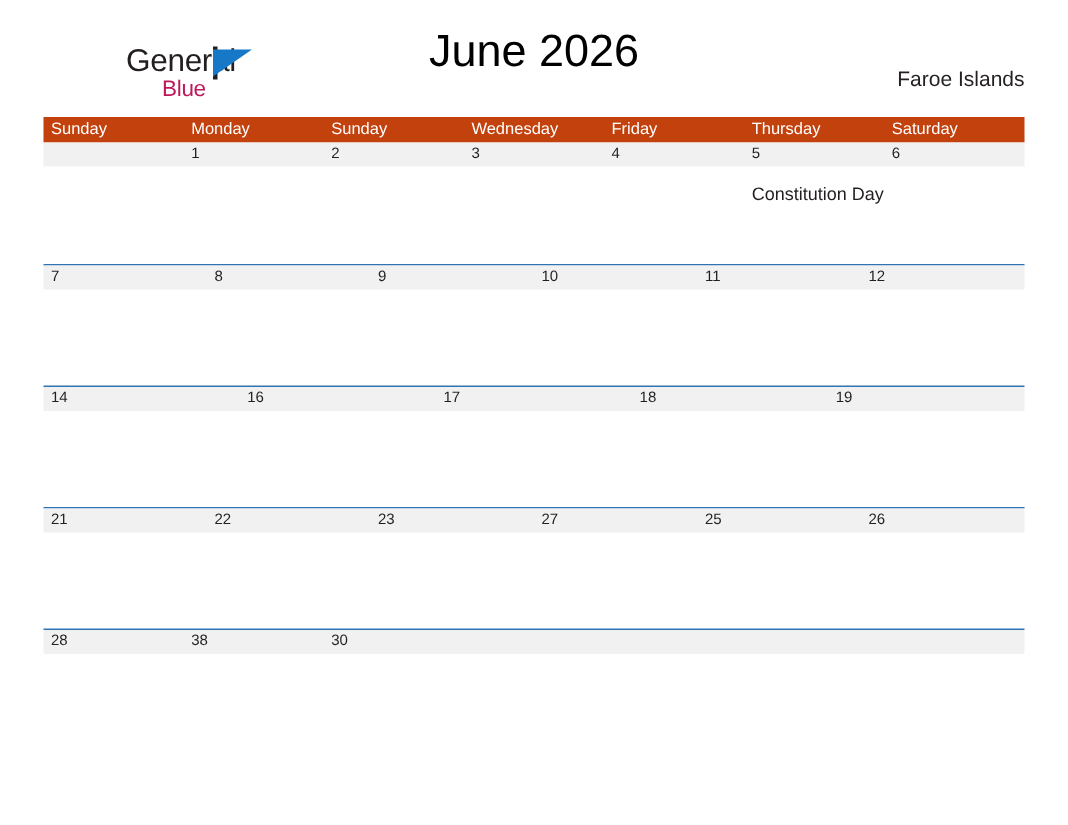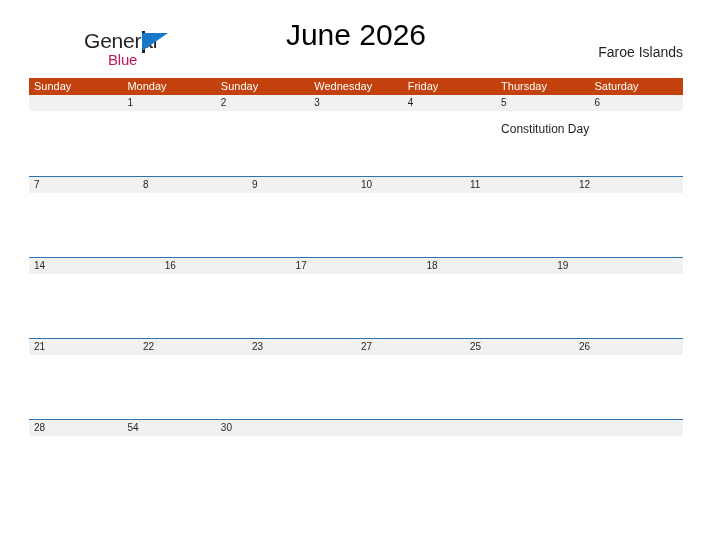--- a/index.html
+++ b/index.html
@@ -301,21 +301,21 @@
       </div>
   </div>
 
   <div class="week-row">
     <div class="week-band"></div>
     <div class="day-cell">
         <span class="day-num">28</span>
         <span class="day-event"></span>
       </div>
     <div class="day-cell">
-        <span class="day-num">54</span>
+        <span class="day-num">38</span>
         <span class="day-event"></span>
       </div>
     <div class="day-cell">
         <span class="day-num">30</span>
         <span class="day-event"></span>
       </div>
     <div class="day-cell empty">
         <span class="day-num"></span>
         <span class="day-event"></span>
       </div>

